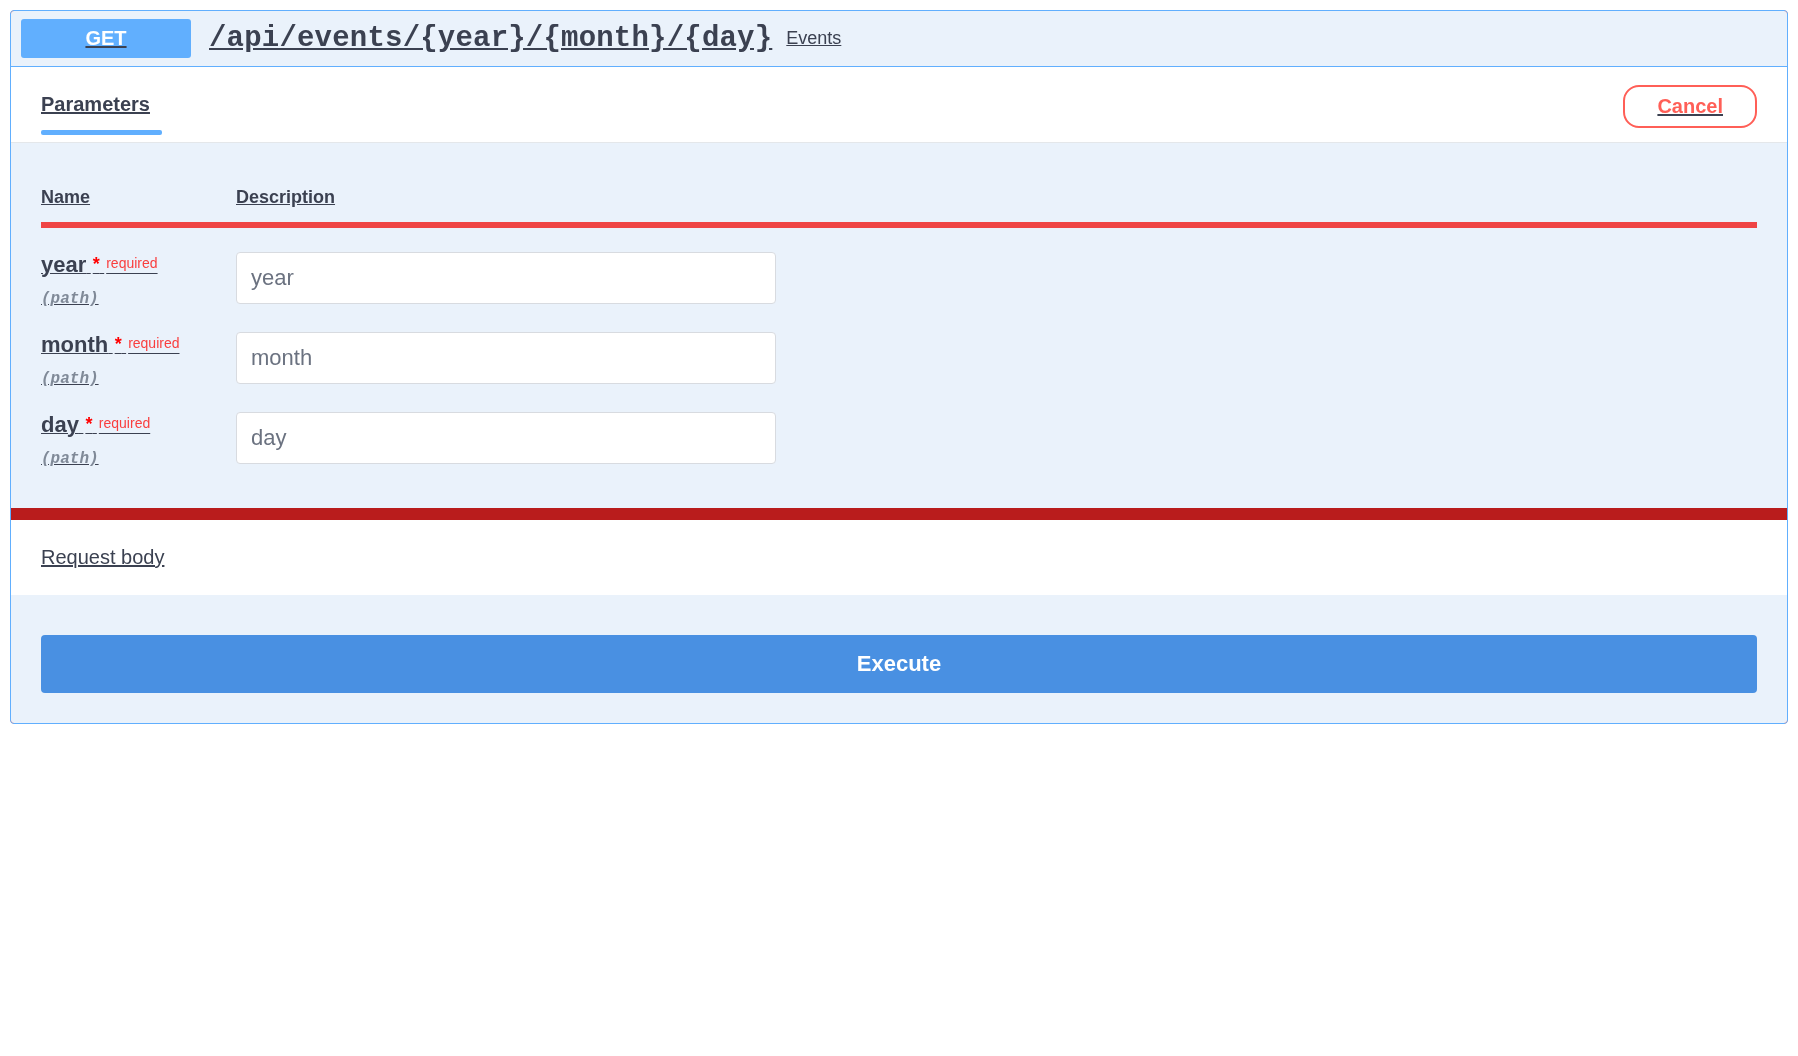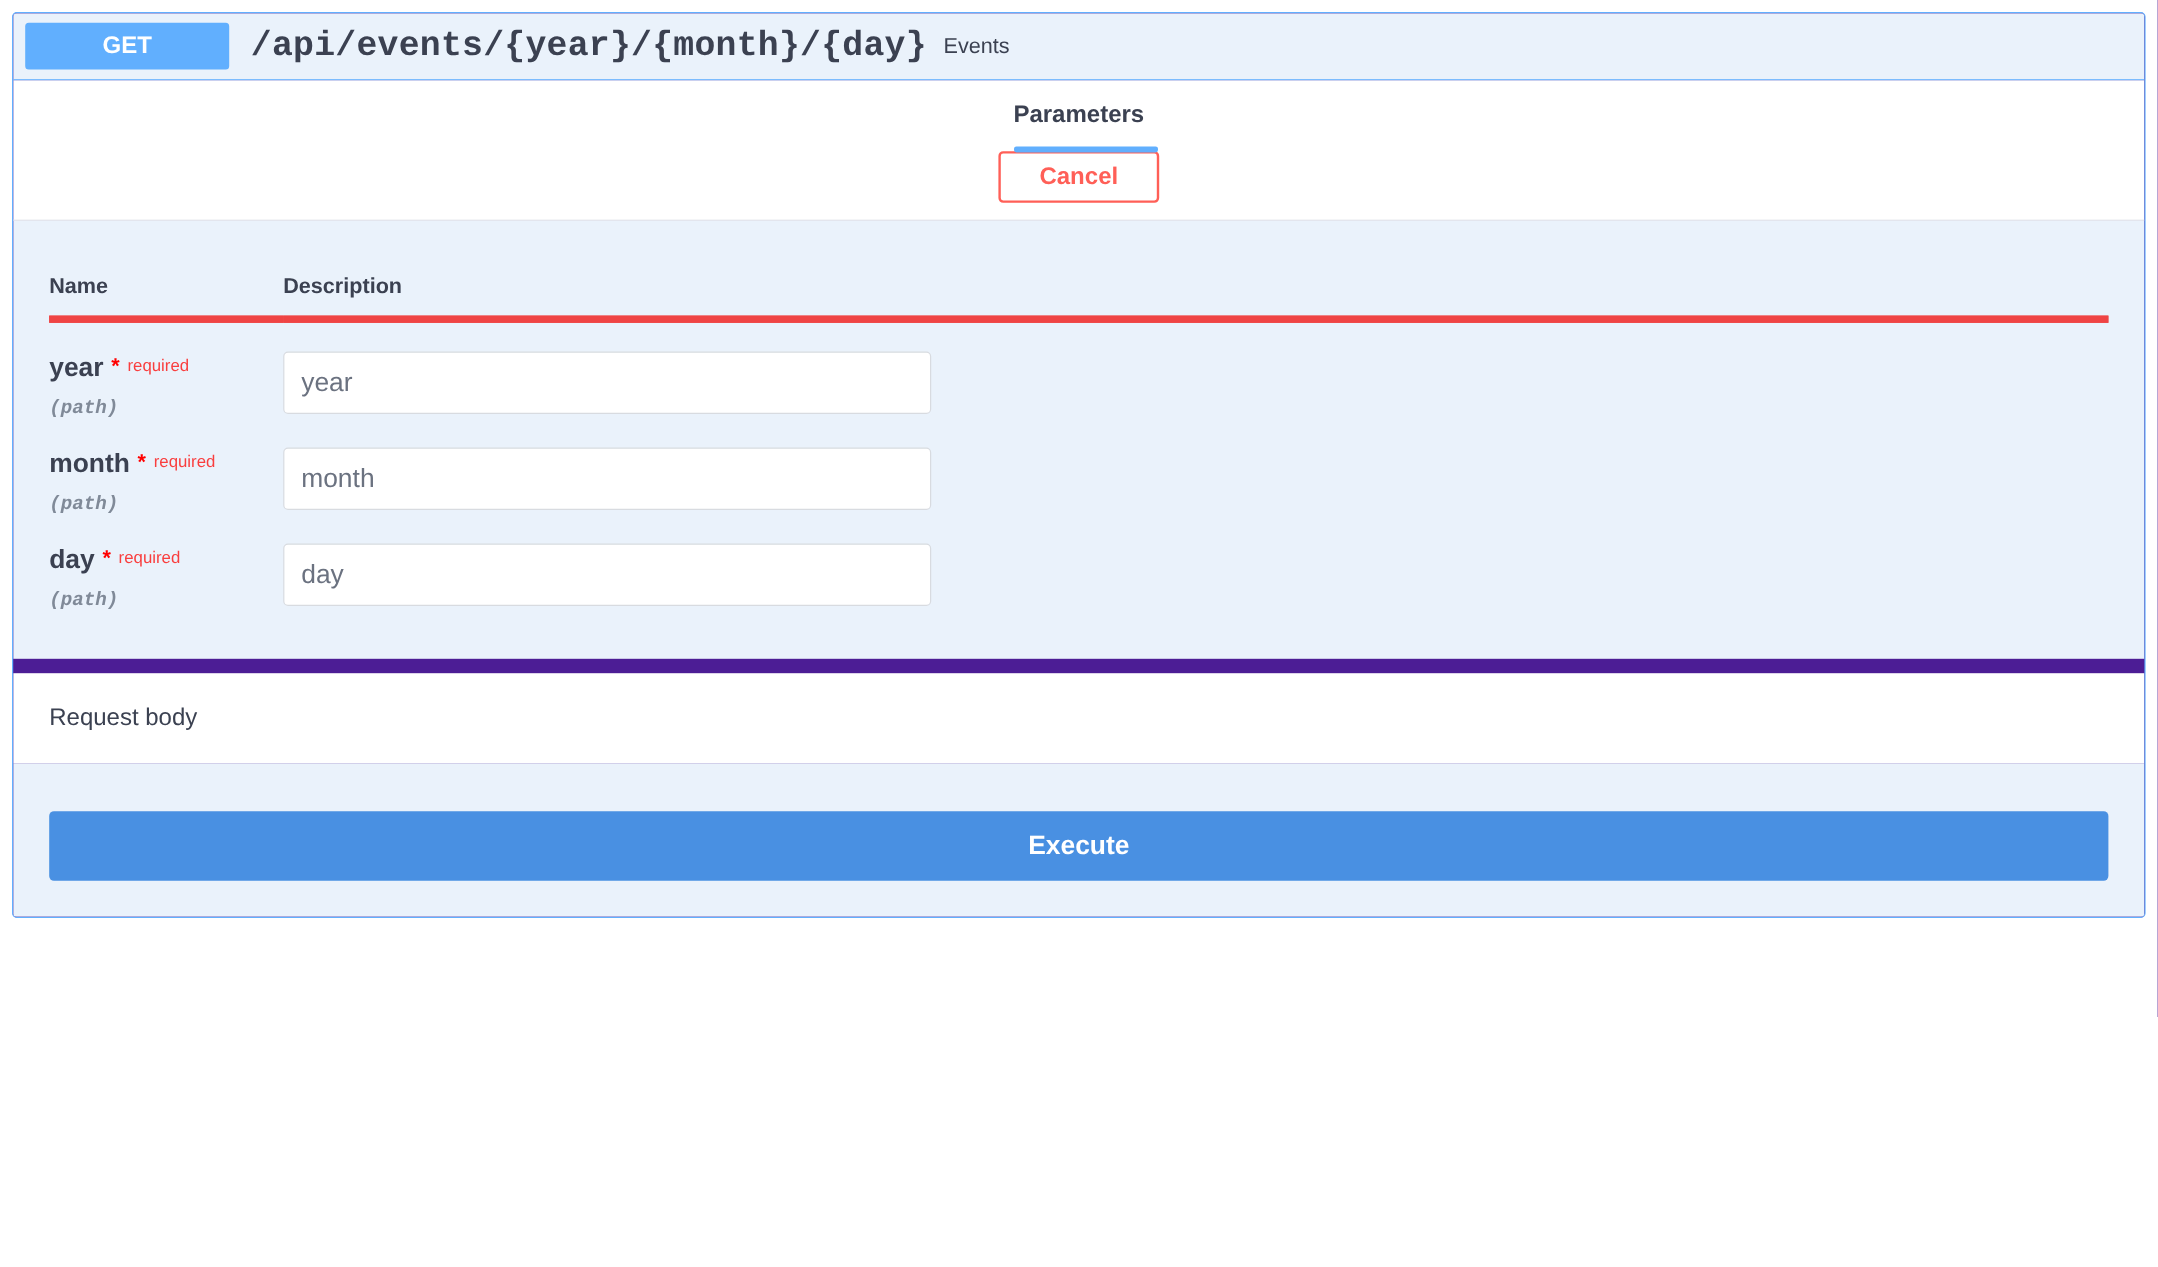--- a/index.html
+++ b/index.html
@@ -6,22 +6,23 @@
   body {
     font-family: -apple-system, BlinkMacSystemFont, "Segoe UI", Helvetica, Arial, sans-serif;
     background: #ffffff;
     padding: 10px;
     font-size: 16px;
     color: #3b4151;
   }
   .opblock {
     border: 1px solid #61affe;
     border-radius: 4px;
-    background: #4c1d95;
+    background: #b91c1c;
     overflow: hidden;
+    text-decoration: underline;
   }
   .opblock-summary {
     display: flex;
     align-items: center;
     padding: 8px 10px;
     background: #eaf2fb;
     border-bottom: 1px solid #61affe;
     cursor: pointer;
   }
   .method {
@@ -50,21 +51,20 @@
     font-weight: 400;
   }
   .parameters-header {
     display: flex;
     align-items: center;
     justify-content: space-between;
     background: #ffffff;
     padding: 18px 30px 0 30px;
     border-bottom: 1px solid #e4e7ea;
     min-height: 76px;
-    flex-direction: column;
   }
   .tab-wrapper { display: flex; }
   .tab-item {
     font-size: 20px;
     font-weight: 700;
     color: #3b4151;
     padding-bottom: 18px;
     position: relative;
   }
   .tab-item::after {
@@ -77,21 +77,21 @@
     background: #61affe;
     border-radius: 2px;
   }
   .cancel-btn {
     border: 2px solid #ff5f57;
     background: #ffffff;
     color: #ff5f57;
     font-size: 20px;
     font-weight: 700;
     padding: 8px 32px;
-    border-radius: 4px;
+    border-radius: 16px;
     cursor: pointer;
     margin-bottom: 14px;
   }
   .params-body {
     padding: 30px 30px 40px 30px;
     background: #eaf2fb;
   }
   .params-table {
     width: 100%;
     border-collapse: collapse;

